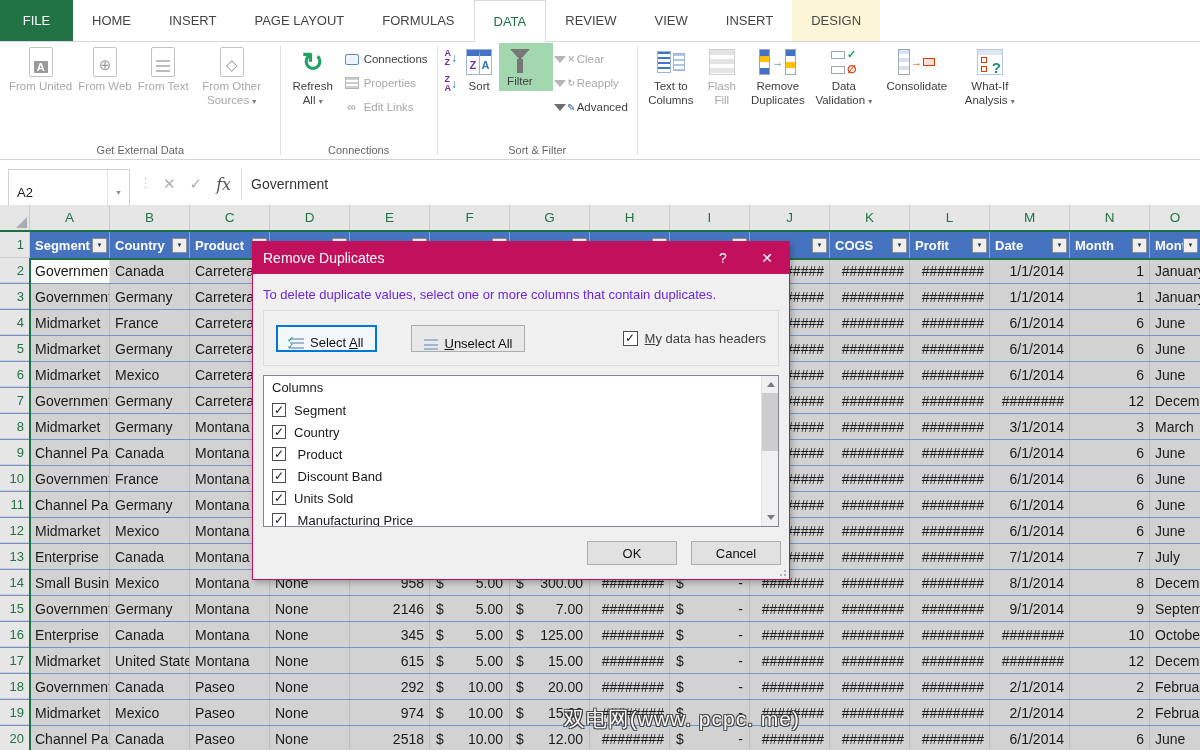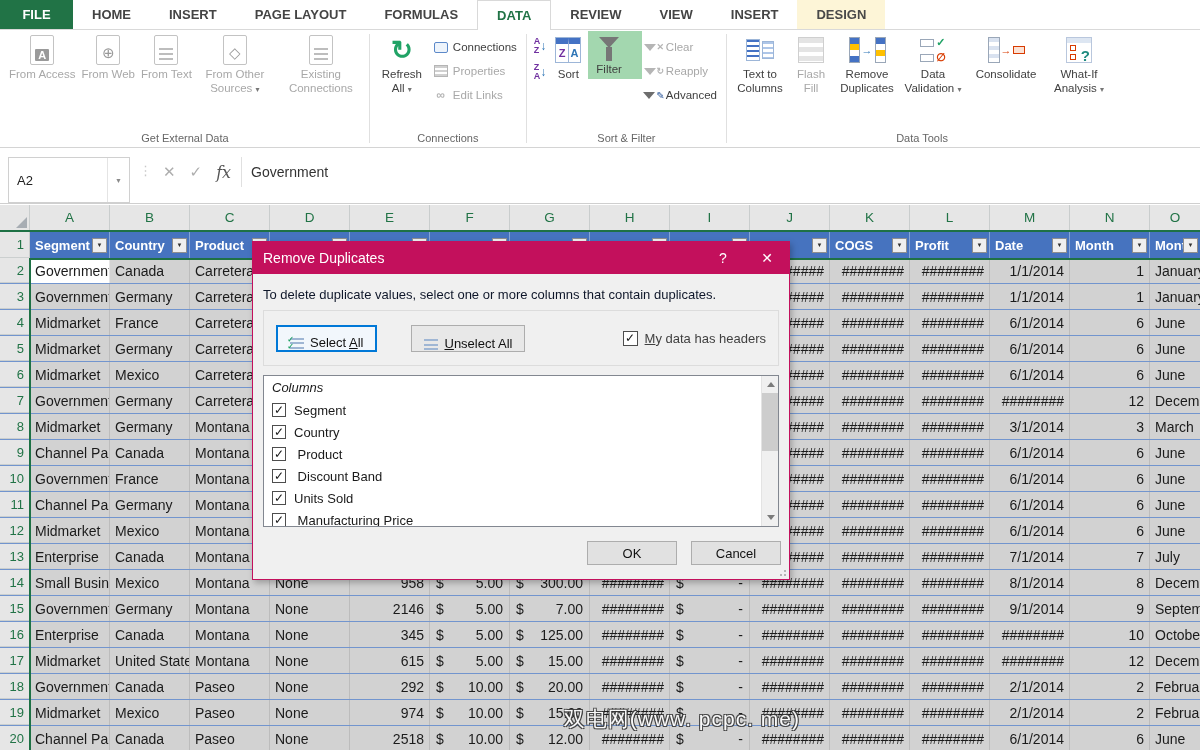--- a/index.html
+++ b/index.html
@@ -1,20 +1,20 @@
 <!DOCTYPE html>
 <html><head>
 <meta charset="utf-8">
 <style>
   * { box-sizing: border-box; margin: 0; padding: 0; }
   html,body { width:1200px; height:750px; overflow:hidden; }
   body { font-family:"Liberation Sans", sans-serif; background:#fff; position:relative; color:#3f3f3f; }
 
   
-  .tabs { height:30px; display:flex; align-items:stretch; background:#fff; border-bottom:1px solid #d9d9d9;font-weight:bold; }
+  .tabs { height:42px; display:flex; align-items:stretch; background:#fff; border-bottom:1px solid #d9d9d9; }
   .tab { display:flex; align-items:center; padding:0 19px; font-size:13px; color:#444; cursor:default; }
   .tab.file { background:#217346; color:#fff; width:73px; justify-content:center; padding:0; }
   .tab.active { color:#217346; background:#fff; border:1px solid #d9d9d9; border-bottom:none; margin-bottom:-1px; }
   .tab.design { background:#fdf5d7; color:#494949; }
 
   
   .ribbon { height:118px; display:flex; background:#fff; border-bottom:1px solid #d4d4d4; padding-left:2px; }
   .rgroup { display:flex; flex-direction:column; padding:1px 4px 0 4px; }
   .rrow { display:flex; flex:1; align-items:flex-start; }
   .glabel { text-align:center; font-size:11px; color:#666; padding:2px 0 3px 0; }
@@ -112,32 +112,32 @@
   .dcell.active { background:#fff; }
   .sel-top { position:absolute; left:30px; top:53px; width:1170px; height:2px; background:#1e7145; z-index:5; }
   .sel-left { position:absolute; left:29px; top:53px; width:2px; height:492px; background:#1e7145; z-index:5; }
 
   
   .dlg { position:absolute; left:252px; top:241px; width:538px; height:339px; background:#f0f0f0; border:1px solid #c3105c; z-index:20; box-shadow:2px 3px 6px rgba(0,0,0,0.25); font-size:13px; }
   .dlg-title { height:32px; background:#c3105c; display:flex; align-items:center; padding-left:10px; color:#fff; }
   .dlg-title-text { flex:1; font-size:14px; }
   .dlg-help { width:44px; text-align:center; font-size:14px; }
   .dlg-close { width:44px; text-align:center; font-size:14px; }
-  .dlg-desc { margin:13px 10px 0 10px; color:#0f172a; font-size:13px; }
+  .dlg-desc { margin:13px 10px 0 10px; color:#6d28d9; font-size:13px; }
   .dlg-frame { margin:8px 10px 0 10px; height:56px; border:1px solid #dcdcdc; display:flex; align-items:center; padding:0 12px; }
   .dbtn { display:flex; align-items:flex-end; gap:6px; height:27px; padding:0 12px; background:#e8e8e8; border:1px solid #adadad; font-size:13px; color:#111; font-family:"Liberation Sans", sans-serif; }
   .dbtn.focus { border:2px solid #0078d7; background:#f2f7fc; }
   .dbtn-ico { width:14px; height:12px; background:repeating-linear-gradient(#9fb6d4 0 2px, transparent 2px 4.5px); position:relative; }
   .dbtn-ico.sel:before { content:'\2713\2713'; position:absolute; left:-4px; top:-3px; color:#21a366; font-size:8px; font-weight:bold; letter-spacing:-2px; writing-mode:vertical-rl; }
   .unsel-gap { margin-left:34px; }
   .headers-cb { margin-left:auto; display:flex; align-items:center; gap:7px; }
   .cbbox { width:15px; height:15px; background:#fff; border:1px solid #4d4d4d; display:flex; align-items:center; justify-content:center; font-size:12px; color:#1a1a1a; line-height:1; }
   .dlg-list { margin:9px 10px 0 10px; height:152px; background:#fff; border:1px solid #828790; position:relative; overflow:hidden; }
   .dlg-list-inner { position:absolute; left:0; top:0; right:17px; bottom:0; overflow:hidden; padding:4px 0 0 8px; }
-  .cols-label { font-size:13px; color:#1a1a1a; margin-bottom:4px;font-style:italic; }
+  .cols-label { font-size:13px; color:#1a1a1a; margin-bottom:4px; }
   .col-item { display:flex; align-items:center; gap:8px; height:22px; }
   .col-item .lbl { white-space:pre; font-size:13px; color:#1a1a1a; }
   .col-item .cbbox { width:14px; height:14px; flex:none; }
   .dlg-scroll { position:absolute; right:0; top:0; bottom:0; width:17px; background:#f0f0f0; border-left:1px solid #e3e3e3; }
   .sc-up, .sc-down { position:absolute; left:0; width:17px; height:17px; display:flex; align-items:center; justify-content:center; }
   .sc-up { top:0; } .sc-down { bottom:0; }
   .sc-up:after { content:''; border-left:4px solid transparent; border-right:4px solid transparent; border-bottom:5px solid #7b7b7b; }
   .sc-down:after { content:''; border-left:4px solid transparent; border-right:4px solid transparent; border-top:5px solid #7b7b7b; }
   .sc-thumb { position:absolute; left:0; top:17px; width:17px; height:58px; background:#cdcdcd; }
   .dlg-footer { display:flex; justify-content:flex-end; gap:14px; margin:14px 8px 0 0; }
@@ -170,21 +170,21 @@
 <div class="ribbon">
 
   <div class="rgroup">
     <div class="rrow">
       <div class="rbtn-lg disabled">
         <div class="ic32">
             <div class="pg">
               <span class="badge">A</span>
             </div>
           </div>
-        <div class="rlabel">From Access</div>
+        <div class="rlabel">From United</div>
       </div>
       <div class="rbtn-lg disabled">
         <div class="ic32">
             <div class="pg">
               <span class="glyph">⊕</span>
             </div>
           </div>
         <div class="rlabel">From Web</div>
       </div>
       <div class="rbtn-lg disabled">
@@ -197,28 +197,20 @@
       </div>
       <div class="rbtn-lg disabled" style="width:80px">
         <div class="ic32">
             <div class="pg">
               <span class="glyph">◇</span>
             </div>
           </div>
         <div class="rlabel"><span>From Other Sources</span> <span class="caret">▾</span></div>
       </div>
       <div class="vsep"></div>
-      <div class="rbtn-lg disabled" style="width:86px">
-        <div class="ic32">
-            <div class="pg">
-              <span class="lines"></span>
-            </div>
-          </div>
-        <div class="rlabel">Existing Connections</div>
-      </div>
     </div>
     <div class="glabel">Get External Data</div>
   </div>
 
   <div class="vsep"></div>
 
   <div class="rgroup">
     <div class="rrow">
       <div class="rbtn-lg" style="width:54px">
         <div class="ic32">
@@ -378,21 +370,20 @@
         <div class="ic32">
             <div class="wia-ic">
               <b></b>
               <b></b>
               <i>?</i>
             </div>
           </div>
         <div class="rlabel"><span>What-If Analysis</span> <span class="caret">▾</span></div>
       </div>
     </div>
-    <div class="glabel">Data Tools</div>
   </div>
 </div>
 
 <div class="fbar">
   <div class="namebox">
     <span class="nbtext">A2</span>
     <span class="nb-arrow">▼</span>
   </div>
   <div class="fdots">⋮</div>
   <div class="ficons">

